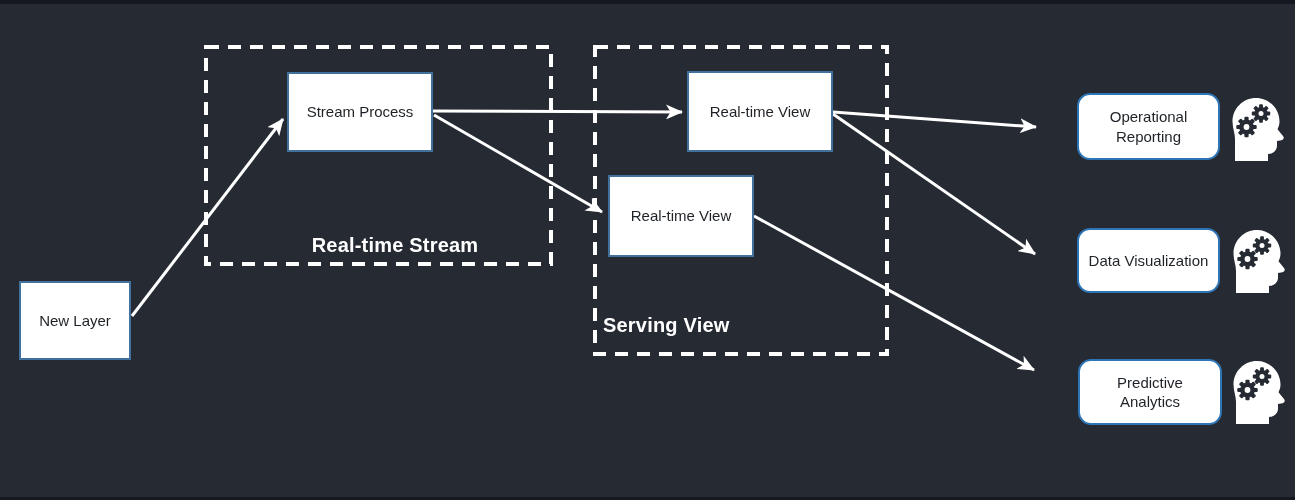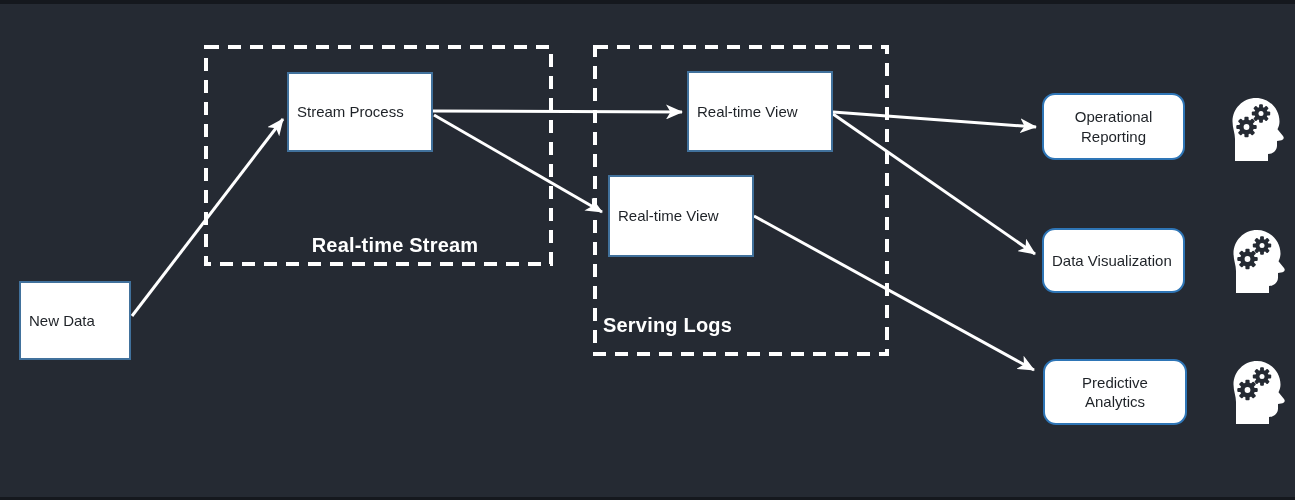--- a/index.html
+++ b/index.html
@@ -7,25 +7,25 @@
     position:relative;width:1295px;height:500px;overflow:hidden;
     background:#252A33;
     font-family:"Liberation Sans",sans-serif;
   }
   .edge-strip{position:absolute;left:0;width:100%;background:#15181E;}
   .edge-strip.top{top:0;height:4px;}
   .edge-strip.bottom{bottom:0;height:3px;}
   .overlay{position:absolute;left:0;top:0;width:1295px;height:500px;z-index:1;}
   .node{
     position:absolute;z-index:2;background:#FFFFFF;
-    display:flex;align-items:center;
+    display:flex;align-items:center;justify-content:center;
     text-align:center;color:#1E2227;font-size:15px;line-height:1.3;
     box-sizing:border-box;border:2px solid #41719C;padding:2px 8px;
   }
-  .node.rounded{border-radius:13px;border:2px solid #2E75B6;}
+  .node.rounded{border-radius:13px;border:2px solid #2E75B6;margin-left:35px;}
   .layer-label{
     position:absolute;z-index:3;color:#FFFFFF;font-size:20px;font-weight:600;
     letter-spacing:.2px;
   }
   .consumer-icon{position:absolute;z-index:2;width:58px;height:64px;}
 </style>
 </head>
 <body>
 
 <div class="stage">
@@ -66,21 +66,21 @@
       <line x1="132" y1="316" x2="283" y2="119"></line>
       <line x1="433" y1="111" x2="682" y2="112"></line>
       <line x1="434" y1="115" x2="602" y2="212"></line>
       <line x1="833" y1="112" x2="1036" y2="127"></line>
       <line x1="833" y1="114" x2="1035" y2="254"></line>
       <line x1="754" y1="216" x2="1034" y2="370"></line>
     </g>
   </svg>
 
   <div class="node" style="left:19px;top:281px;width:112px;height:79px;">
-    <span>New Data</span>
+    <span>New Layer</span>
   </div>
 
   <div class="node" style="left:287px;top:72px;width:146px;height:80px;">
     <span>Stream Process</span>
   </div>
 
   <div class="node" style="left:687px;top:71px;width:146px;height:81px;">
     <span>Real-time View</span>
   </div>
 
@@ -94,21 +94,21 @@
 
   <div class="node rounded" style="left:1043px;top:359px;width:144px;height:66px;">
     <span>Predictive Analytics</span>
   </div>
 
   <div class="node rounded" style="left:1042px;top:228px;width:143px;height:65px;">
     <span>Data Visualization</span>
   </div>
 
   <div class="layer-label" style="left:230px;top:234px;width:330px;text-align:center;">Real-time Stream</div>
-  <div class="layer-label" style="left:603px;top:314px;">Serving Logs</div>
+  <div class="layer-label" style="left:603px;top:314px;">Serving View</div>
 
   <svg class="consumer-icon" style="left:1229px;top:97px;" viewBox="0 0 58 64">
     <use href="#head-gears"></use>
   </svg>
   <svg class="consumer-icon" style="left:1230px;top:229px;" viewBox="0 0 58 64">
     <use href="#head-gears"></use>
   </svg>
   <svg class="consumer-icon" style="left:1230px;top:360px;" viewBox="0 0 58 64">
     <use href="#head-gears"></use>
   </svg>

